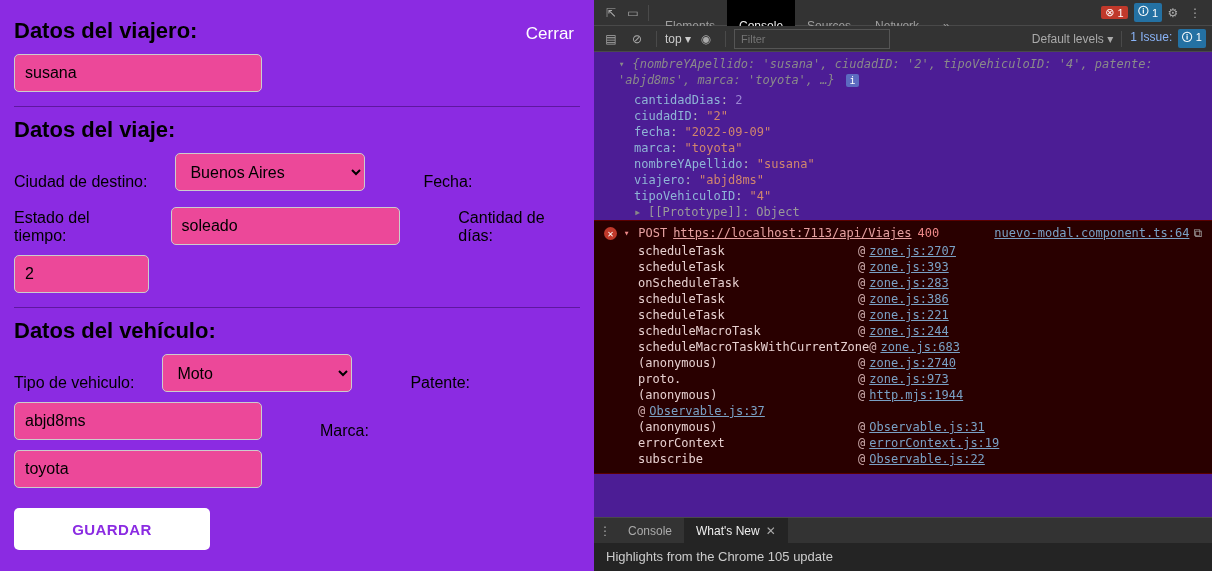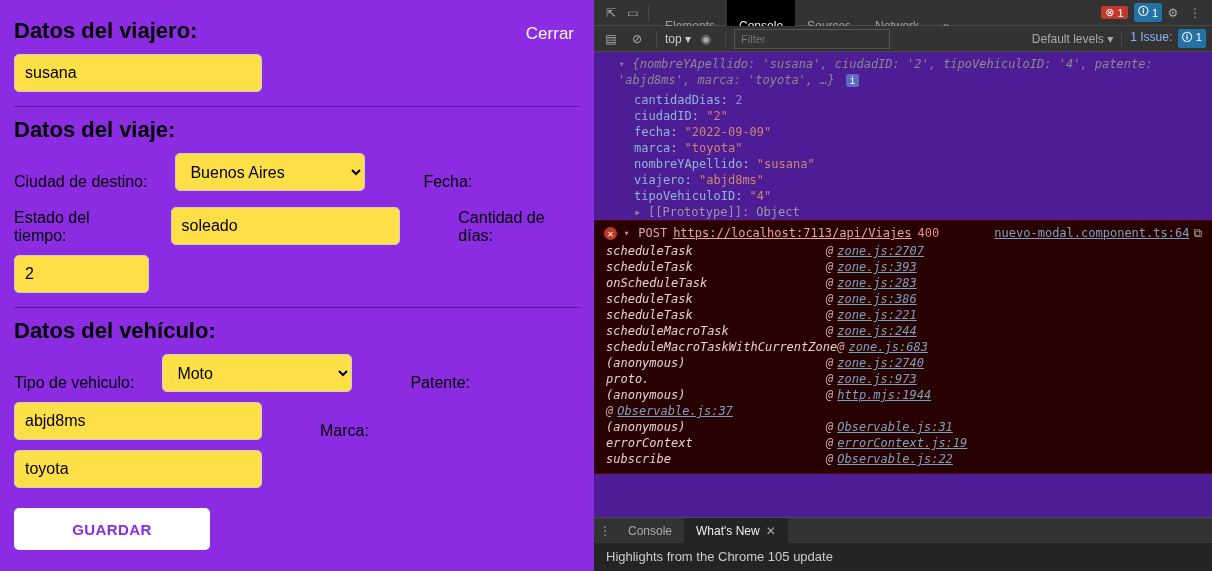--- a/index.html
+++ b/index.html
@@ -34,21 +34,21 @@
     color: #fff;
     font-size: 17px;
     cursor: pointer;
   }
   .divider {
     border: none;
     border-top: 1px solid rgba(43,0,80,0.45);
     margin: 14px 0 10px 0;
   }
   .text-input, .select-input, .date-input {
-    background: #fde047;
+    background: #ec4899;
     border: 1px solid #ccc;
     border-radius: 5px;
     font-size: 16px;
     padding: 8px 10px;
     height: 38px;
   }
   .select-input { padding: 6px 10px; }
   .row { display: flex; align-items: flex-end; gap: 28px; margin-bottom: 10px; }
   .label { font-size: 16px; color: #000; }
   .wide { width: 248px; }
@@ -137,21 +137,21 @@
   .obj-props .ps { color:#d1866d; }
   .obj-props .arrow { color:#888; margin-right:4px; display:inline-block; width:10px; }
   .error-block { background:#290000; border-top:1px solid #5c0000; border-bottom:1px solid #5c0000; padding:2px 0 6px 0; }
   .error-head { display:flex; align-items:center; padding:2px 10px; color:#e88; }
   .err-circle { width:13px; height:13px; border-radius:50%; background:#c0392b; color:#fff; font-size:10px; text-align:center; line-height:13px; margin-right:6px; }
   .error-head .method { color:#e6a1a1; margin:0 6px 0 8px; }
   .error-head a.url { color:#e6a1a1; text-decoration: underline; }
   .error-head .status { color:#e88; margin-left:6px; }
   .error-head .src { margin-left:auto; color:#7aa0c4; text-decoration: underline; cursor:pointer; }
   .error-head .ext-icon { margin-left:4px; color:#aaa; }
-  .trace-row { display:flex; padding:0 10px 0 12px; color:#d0a8a8;font-style:italic; }
+  .trace-row { display:flex; padding:0 10px 0 44px; color:#d0a8a8; }
   .trace-row .fn { flex:0 0 auto; min-width:220px; color:#e6cfcf; }
   .trace-row .at { color:#caa; margin-right:4px; }
   .trace-row a { color:#7aa0c4; text-decoration: underline; }
   .drawer-tabs {
     height:26px; background:#333; border-top:1px solid #494949;
     display:flex; align-items:center;
     font-family:"Segoe UI",Arial,sans-serif; font-size:12px; color:#aaa;
   }
   .drawer-tabs .kebab { width:22px; text-align:center; }
   .drawer-tabs .dtab { padding:0 12px; height:26px; line-height:26px; cursor:pointer; }

